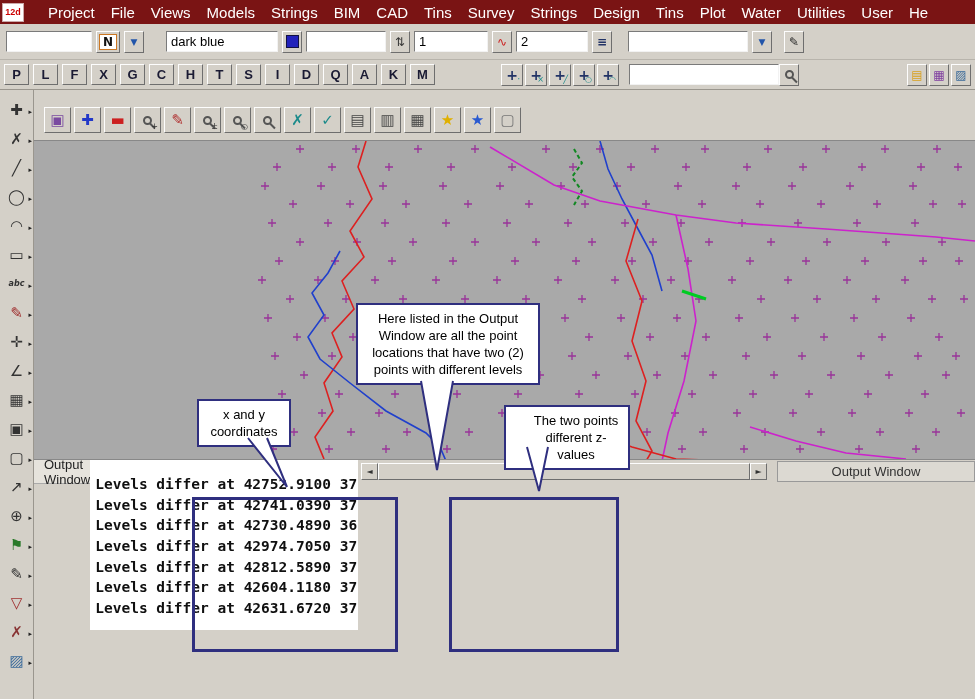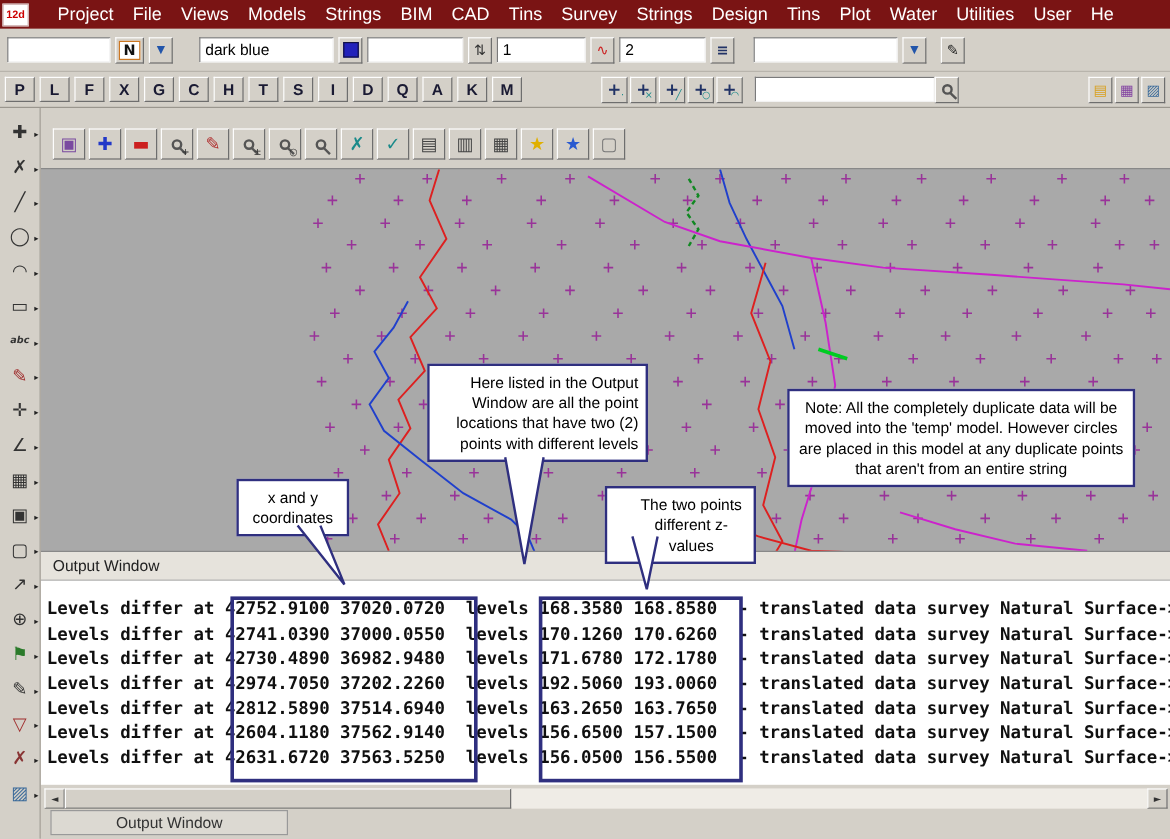--- a/index.html
+++ b/index.html
@@ -61,21 +61,21 @@
             justify-content:center; position:relative; }
   .vglyph { font-family:"DejaVu Sans",sans-serif; font-size:15px; font-weight:bold; }
   .vsub { position:absolute; right:2px; bottom:1px; font-size:8px; color:#333;
           font-family:"DejaVu Sans",sans-serif; }
 
   .canvas { height:320px; background:#a9a9a9; border-top:1px solid #888; border-bottom:1px solid #888;
             position:relative; overflow:hidden; }
   #canvas-svg { position:absolute; left:0; top:0; }
 
   
-  .output-panel { flex:1; display:flex; flex-direction:column;text-align:center; }
+  .output-panel { flex:1; display:flex; flex-direction:row; }
   .output-header { height:24px; background:#e6e3dc; border-bottom:1px solid #aaa;
                    display:flex; align-items:center; padding-left:10px; font-size:13px; color:#222; }
   .output-body { height:170px; background:#fff; overflow:hidden; padding:14px 0 0 4px; }
   .orow { height:20.6px; display:flex; align-items:center; white-space:pre;
           font-family:"DejaVu Sans Mono",monospace; font-weight:bold; font-size:14.5px; color:#101010; }
   .oicon { display:inline-block; width:10px; overflow:hidden; color:#00a400; font-size:12px;
            font-weight:bold; font-family:"DejaVu Sans",sans-serif; margin-right:1px; }
   .hscroll { height:17px; margin:3px 2px 0 3px; display:flex; background:#efece6; }
   .sb-btn { width:17px; height:17px; background:#d4d0c8; border:1px solid;
             border-color:#fdfdfd #6e6e6e #6e6e6e #fdfdfd; display:flex; align-items:center;
@@ -86,21 +86,21 @@
   .tabs-row { height:23px; display:flex; gap:18px; padding-left:8px; align-items:center; background:#d4d0c8; }
   .tab { height:21px; border:1px solid #999; background:#dcd9d2; color:#333; font-size:13px;
          display:flex; align-items:center; justify-content:center; }
 
   
   .hrect { position:absolute; border:3px solid #2f2f7f; z-index:12; }
   #hrect-coords { left:192px; top:497px; width:206px; height:155px; }
   #hrect-levels { left:449px; top:497px; width:170px; height:155px; }
   .callout { position:absolute; background:#fff; border:2px solid #2f2f7f; color:#000;
              font-size:13px; line-height:17px; text-align:center; z-index:20; padding:5px 6px; }
-  #callout-main { left:356px; top:303px; width:184px;text-align:right; }
+  #callout-main { left:356px; top:303px; width:184px; }
   #callout-note { left:656px; top:324px; width:290px; }
   #callout-xy   { left:197px; top:399px; width:94px; }
   #callout-z    { left:504px; top:405px; width:126px;padding-left:24px; }
   #tails { position:absolute; left:0; top:0; z-index:21; pointer-events:none; }
 </style>
 </head>
 <body>
 
 <div class="app">
 
@@ -603,21 +603,20 @@
             <div class="tab" style="width: 198px;">Output Window</div>
           </div>
       </div>
     </div>
   </div>
 
   <div class="hrect" id="hrect-coords"></div>
   <div class="hrect" id="hrect-levels"></div>
 
   <div class="callout" id="callout-main">Here listed in the Output Window are all the point locations that have two (2) points with different levels</div>
-  <div class="callout" id="callout-note">Note: All the completely duplicate data will be moved into the 'temp' model. However circles are placed in this model at any duplicate points that aren't from an entire string</div>
   <div class="callout" id="callout-xy">x and y coordinates</div>
   <div class="callout" id="callout-z">The two points different z-values</div>
 
   <svg id="tails" width="975" height="699">
     <path d="M421 381 L437 470 L453 381" fill="#ffffff" stroke="#2f2f7f" stroke-width="2"></path>
     <path d="M248 438 L287 487 L267 438" fill="#ffffff" stroke="#2f2f7f" stroke-width="2"></path>
     <path d="M527 447 L539 491 L548 447" fill="#ffffff" stroke="#2f2f7f" stroke-width="2"></path>
   </svg>
 
 </div>

